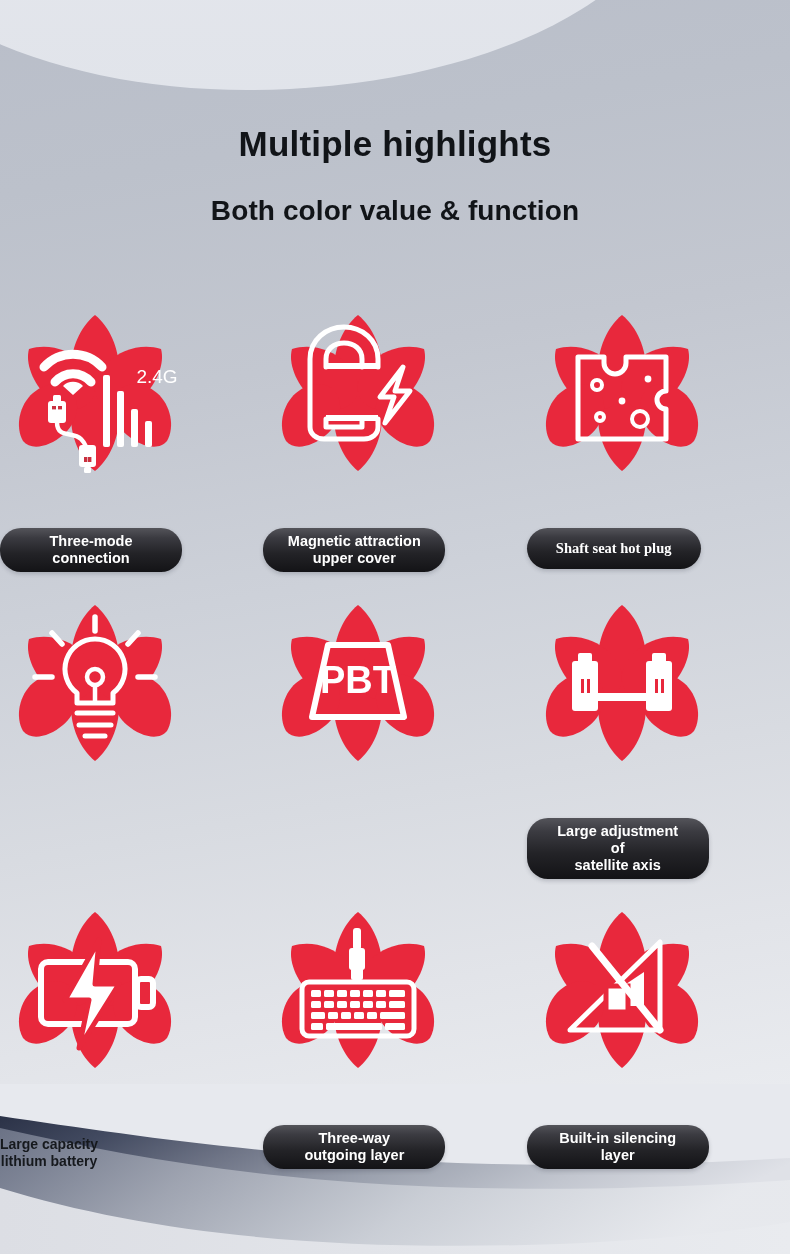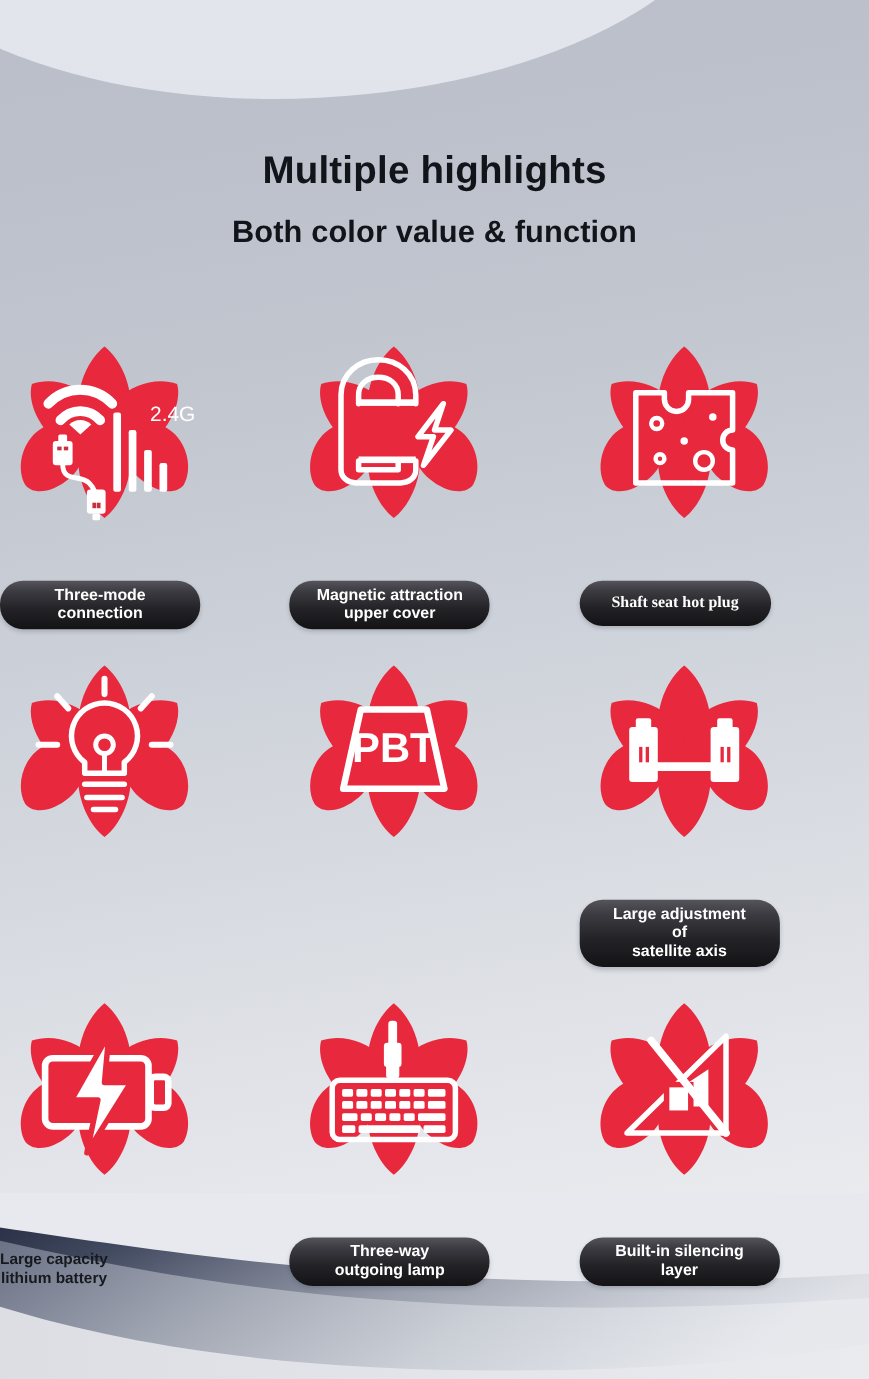--- a/index.html
+++ b/index.html
@@ -16,21 +16,21 @@
     background:linear-gradient(180deg,#eceef3 0%,#e6e8ee 60%,#e3e6ec 100%);
     opacity:.95;
   }
   .bg-bottom-wrap{
     position:absolute;left:0;bottom:0;width:790px;height:170px;overflow:hidden;
   }
   .bg-bottom-wrap svg{display:block;}
 
   
   .head{position:absolute;left:0;width:790px;text-align:center;color:#111418;}
-  .title{top:124px;font-size:35px;font-weight:bold;letter-spacing:.2px;margin-top:11px;}
+  .title{top:124px;font-size:35px;font-weight:bold;letter-spacing:.2px;}
   .subtitle{top:195px;font-size:28px;font-weight:bold;letter-spacing:.1px;}
 
   
   .grid{
     position:absolute;left:0;top:300px;width:790px;
     display:grid;grid-template-columns:repeat(3,1fr);
     row-gap:18px;
   }
   .cell{display:flex;flex-direction:column;align-items:flex-start;gap:43px;}
   .icon-wrap{width:190px;height:185px;display:flex;align-items:center;justify-content:center;}
@@ -343,21 +343,21 @@
           <rect x="97" y="110" width="10" height="7" rx="1.5"></rect>
           <rect x="110" y="110" width="25" height="7" rx="1.5"></rect>
 
           <rect x="41" y="121" width="12" height="7" rx="1.5"></rect>
           <rect x="56" y="121" width="56" height="7" rx="1.5"></rect>
           <rect x="115" y="121" width="20" height="7" rx="1.5"></rect>
         </g>
       </svg>
     </div>
     <div class="pill w8">Three-way
-outgoing lamp</div>
+outgoing layer</div>
   </div>
 
   <div class="cell">
     <div class="icon-wrap">
       <svg width="176" height="176" viewBox="0 0 176 176">
         <g fill="#e8283c">
           <path d="M88 10 C103 22 112 44 112 64 C112 84 102 96 88 96 C74 96 64 84 64 64 C64 44 73 22 88 10 Z"></path>
           <path d="M88 166 C73 154 64 132 64 112 C64 92 74 80 88 80 C102 80 112 92 112 112 C112 132 103 154 88 166 Z"></path>
           <path d="M22 44 C40 38 62 44 76 58 C90 72 92 88 82 98 C72 108 54 106 40 92 C26 78 18 58 22 44 Z"></path>
           <path d="M154 44 C158 58 150 78 136 92 C122 106 104 108 94 98 C84 88 86 72 100 58 C114 44 136 38 154 44 Z"></path>

